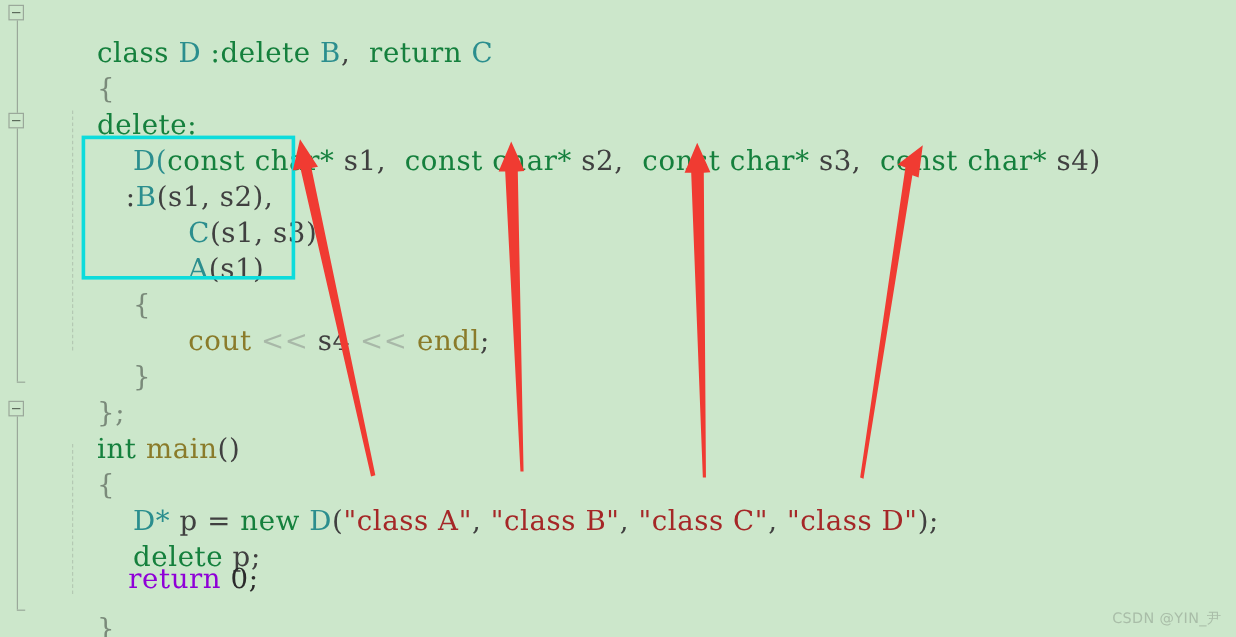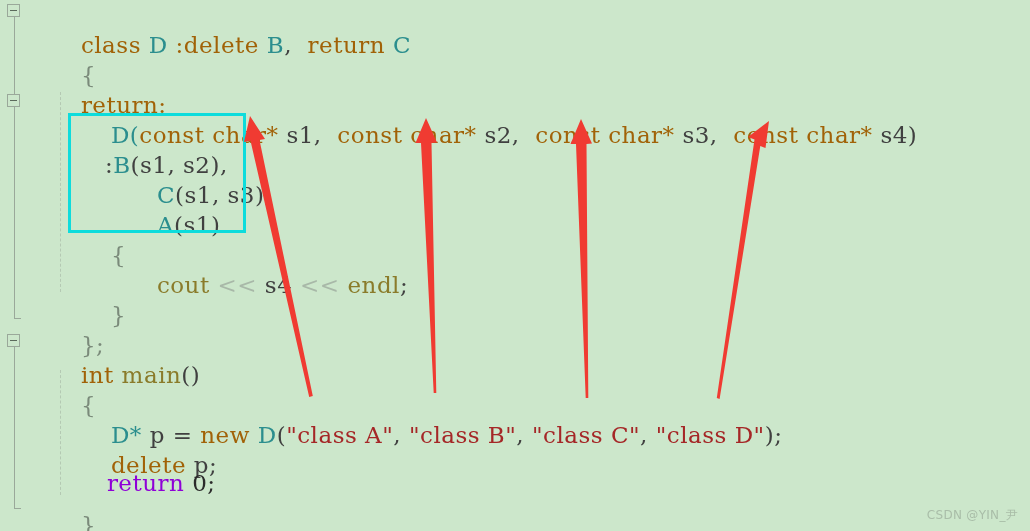--- a/index.html
+++ b/index.html
@@ -32,21 +32,21 @@
     position: absolute;
     left: 0;
     width: 1030px;
     height: 30px;
     padding-left: 34px;
     box-sizing: border-box;
     letter-spacing: 0.5px;
   }
 
   
-  .kw   { color: #a16207; }              
+  .kw   { color: #15803d; }              
   .ret  { color: #8f00d7; }              
   .type { color: #2b8e8e; }              
   .ident{ color: #404040; }              
   .plain{ color: #404040; }              
   .str  { color: #a52727; }              
   .olv  { color: #8a7b2a; }              
   .op   { color: #a8b8a8; }              
   .num  { color: #2b2b2b; }
   .brace{ color: #7a8a7a; }
 
@@ -148,21 +148,21 @@
       <span class="kw">class</span><span class="plain"> </span><span class="type">D</span><span class="plain"> </span><span class="kw">:delete</span><span class="plain"> </span><span class="type">B</span><span class="plain">,</span><span class="plain">  </span><span class="kw">return</span><span class="plain"> </span><span class="type">C</span>
     </div>
 
     
     <div class="ln" style="top:30px;">
       <span class="brace">{</span>
     </div>
 
     
     <div class="ln" style="top:60px;">
-      <span class="kw">return:</span>
+      <span class="kw">delete:</span>
     </div>
 
     
     <div class="ln" style="top:90px;padding-left:64px;">
       <span class="type">D(</span><span class="kw">const</span><span> </span><span class="kw">char*</span><span> </span><span class="ident">s1</span><span class="plain">,  </span><span class="kw">const</span><span> </span><span class="kw">char*</span><span> </span><span class="ident">s2</span><span class="plain">,  </span><span class="kw">const</span><span> </span><span class="kw">char*</span><span> </span><span class="ident">s3</span><span class="plain">,  </span><span class="kw">const</span><span> </span><span class="kw">char*</span><span> </span><span class="ident">s4</span><span class="plain">)</span>
     </div>
 
     
     <div class="ln" style="top:120px;padding-left:58px;">
       <span class="plain">:</span><span class="type">B</span><span class="ident">(s1, s2),</span>

